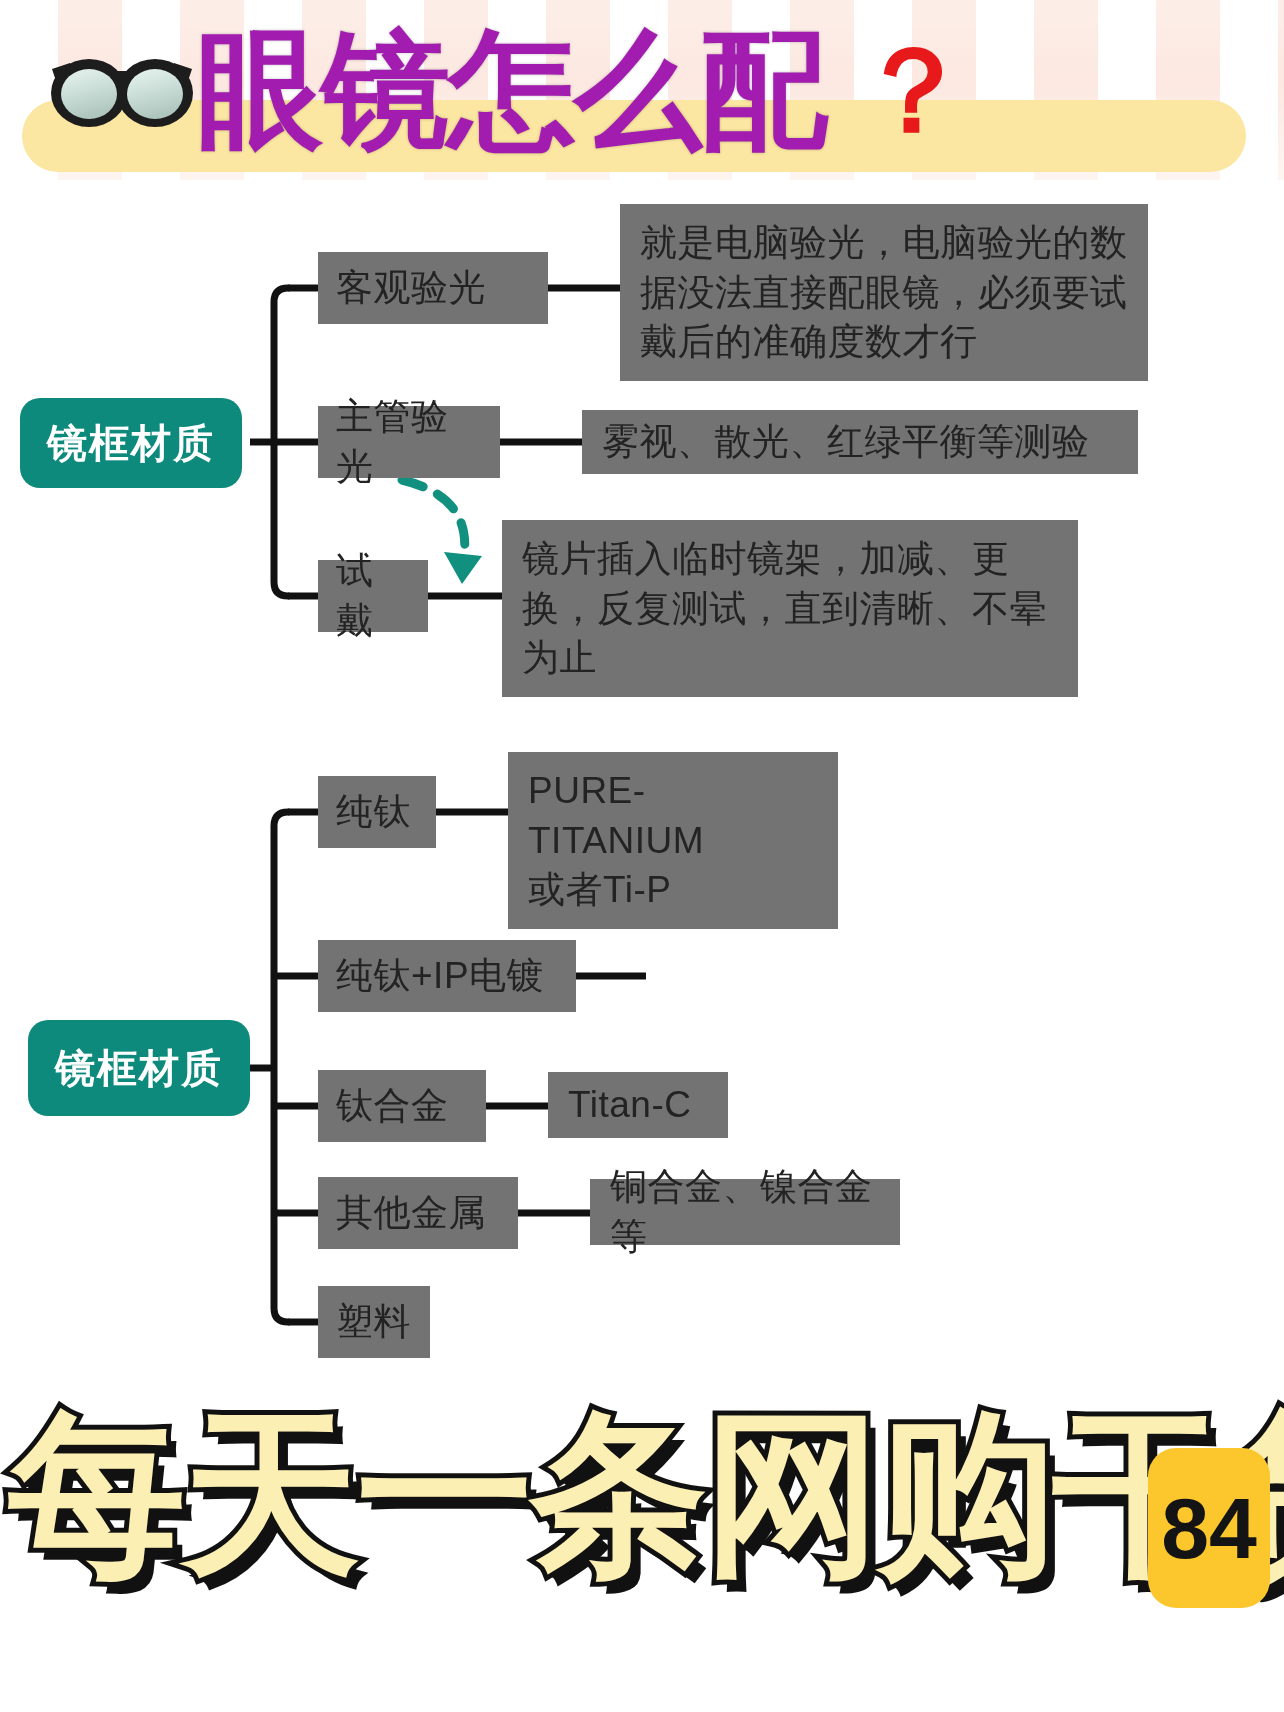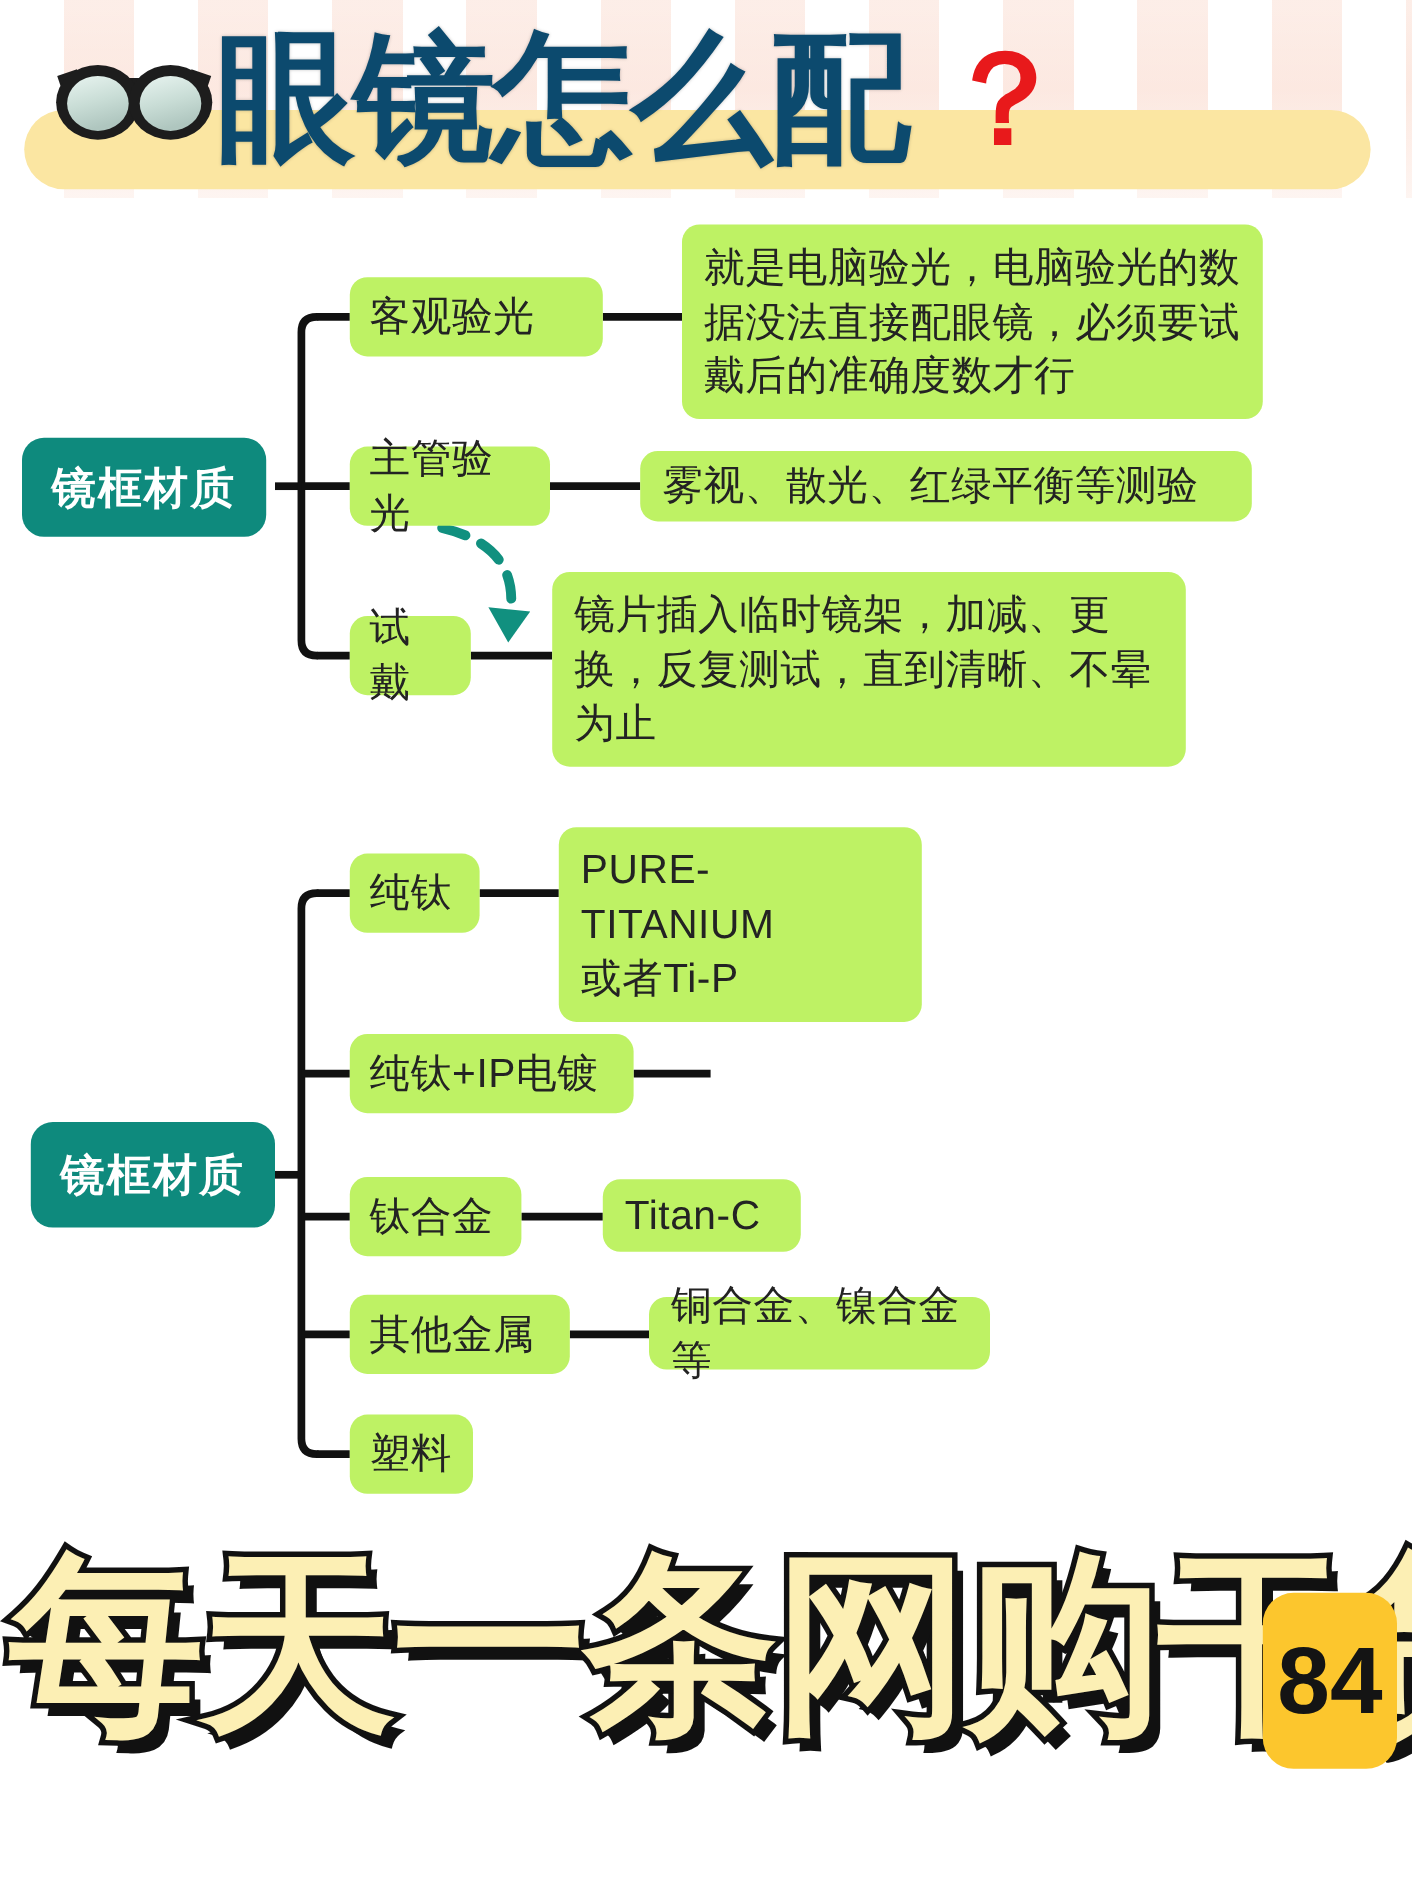--- a/index.html
+++ b/index.html
@@ -33,40 +33,40 @@
 
   
   #title-row{
     position:absolute;left:0;top:10px;width:1284px;height:160px;
     display:flex;align-items:center;z-index:2;
   }
   #glasses-icon{
     width:160px;height:110px;margin-left:42px;flex:0 0 auto;position:relative;
   }
   #title-text{
-    font-size:128px;line-height:1;font-weight:bold;color:#0c4a6e;
+    font-size:128px;line-height:1;font-weight:bold;color:#a21caf;
     letter-spacing:-2px;
     margin-left:-6px;
     text-shadow:0 0 3px rgba(0,0,0,0.25);
     white-space:nowrap;
   }
   #title-q{
     font-size:118px;font-weight:bold;color:#E8191B;margin-left:28px;line-height:1;
   }
 
   
   #mindmap{
     position:absolute;left:0;top:180px;width:1284px;height:1220px;z-index:2;
   }
   #mindmap svg{position:absolute;left:0;top:0;}
 
   .node{
     position:absolute;
-    background:#bef264;
-    border-radius:16px;
+    background:#737373;
+    border-radius:0;
     color:#232323;
     display:flex;align-items:center;
     box-sizing:border-box;
     font-size:37px;
     letter-spacing:0.5px;
   }
   .node.multiline{display:block;}
   .root{
     background:#0E8A7D;color:#fff;border-radius:20px;
     font-size:40px;font-weight:600;justify-content:center;
@@ -174,21 +174,21 @@
   <div class="node leaf" style="left:318px;top:380px;width:110px;height:72px;">试戴</div>
   <div class="node detail multiline" style="left:502px;top:340px;width:576px;">镜片插入临时镜架，加减、更换，反复测试，直到清晰、不晕为止</div>
 
   <div class="node root" style="left:28px;top:840px;width:222px;height:96px;">镜框材质</div>
 
   <div class="node leaf" style="left:318px;top:596px;width:118px;height:72px;">纯钛</div>
   <div class="node detail multiline" style="left:508px;top:572px;width:330px;">PURE-TITANIUM<br>或者Ti-P</div>
 
   <div class="node leaf" style="left:318px;top:760px;width:258px;height:72px;">纯钛+IP电镀</div>
 
-  <div class="node leaf" style="left:318px;top:890px;width:156px;height:72px;text-align:right;">钛合金</div>
+  <div class="node leaf" style="left:318px;top:890px;width:168px;height:72px;text-align:right;">钛合金</div>
   <div class="node detail" style="left:548px;top:892px;width:180px;height:66px;">Titan-C</div>
 
   <div class="node leaf" style="left:318px;top:997px;width:200px;height:72px;">其他金属</div>
   <div class="node detail" style="left:590px;top:999px;width:310px;height:66px;">铜合金、镍合金等</div>
 
   <div class="node leaf" style="left:318px;top:1106px;width:112px;height:72px;">塑料</div>
 
 </div>
 
 <div id="banner">

